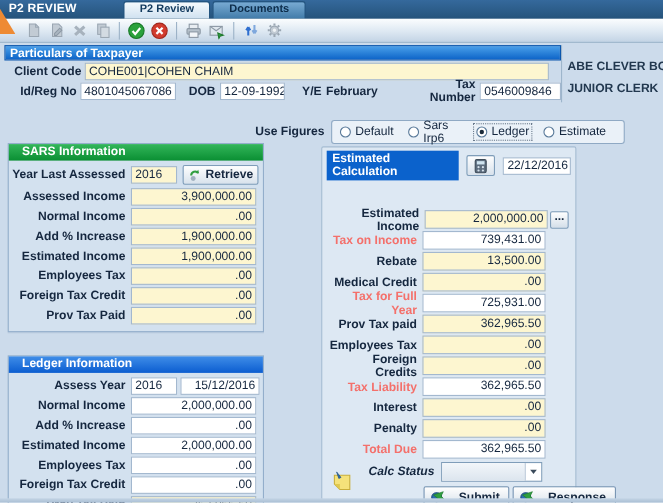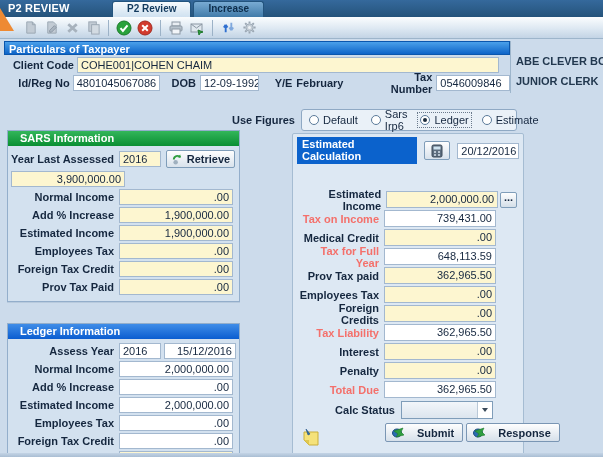--- a/index.html
+++ b/index.html
@@ -33,21 +33,21 @@
   .p-label { font-weight:bold; text-align:right; }
   .field { border:1px solid #a3b8cf; background:#fff; height:16px; line-height:14px; padding:0 3px; overflow:hidden; white-space:nowrap; }
   .field.yellow { background:#fdf6d0; }
   .field.num { text-align:right; }
   .p-divider { position:absolute; left:510px; top:41px; width:1px; height:52px; background:#9db5cb; }
   .userblock { position:absolute; left:516px; top:51px; font-weight:bold; color:#22384f; line-height:20px; white-space:nowrap; }
 
   
   .use-figures { position:absolute; left:232px; top:109px; display:flex; align-items:center; }
   .uf-label { font-weight:bold; margin-right:6px; }
-  .uf-box { width:216px; height:22px; border:1px solid #8fa9c4; border-radius:3px; background:#eaf1f8;
+  .uf-box { width:267px; height:22px; border:1px solid #8fa9c4; border-radius:3px; background:#eaf1f8;
     display:flex; align-items:center; padding:0 5px; }
   .radio-item { display:flex; align-items:center; margin-right:9px; padding:1px 2px; cursor:default; }
   .radio-item.checked { outline:1px dotted #6b7b8d; }
   .radio-circle { width:10px; height:10px; border:1px solid #5a7a9a; border-radius:50%; background:#fff;
     margin-right:4px; position:relative; flex:none; }
   .radio-item.checked .radio-circle::after { content:""; position:absolute; left:2px; top:2px; width:4px; height:4px;
     border-radius:50%; background:#1b2b3b; }
 
   
   .panel { position:absolute; left:7px; width:233px; background:#d3e1ef;
@@ -75,21 +75,21 @@
   .est-date { margin-left:7px; width:64px; text-align:center; }
   .est-rows { margin-top:27px; padding:0 6px; }
   .erow { display:flex; align-items:center; justify-content:flex-end; height:17px; margin-bottom:2px; }
   .elabel { text-align:right; font-weight:bold; padding-right:5px; }
   .elabel.red { color:#f4706b; }
   .efield { width:112px; flex:none; height:17px; line-height:15px; }
   .ellipsis-btn { width:19px; height:16px; margin-left:2px; line-height:9px; text-align:center; font-weight:bold;
     background:linear-gradient(180deg,#fefefe,#d4dfe9); border:1px solid #7f9db9; border-radius:2px; cursor:default; }
   .erow.pad-r { padding-right:21px; }
   .calcstatus-row { display:flex; align-items:center; justify-content:flex-end; margin-top:3px; padding-right:30px; }
-  .calcstatus-row .elabel { padding-right:6px; }
+  .calcstatus-row .elabel { padding-right:6px;font-style:italic; }
   .dropdown { width:92px; height:18px; background:#fff; border:1px solid #7f9db9; display:flex; align-items:center; }
   .dropdown .dd-val { flex:1; padding-left:3px; background:linear-gradient(180deg,#f2f6fa,#dce5ee); height:100%; }
   .dd-arrow { width:15px; height:100%; display:flex; align-items:center; justify-content:center; border-left:1px solid #b9c8d7; }
   .dd-arrow::after { content:""; width:0; height:0; border-left:3px solid transparent; border-right:3px solid transparent; border-top:4px solid #3a4a5a; }
   .buttons-row { display:flex; align-items:center; margin-top:4px; padding-left:92px; gap:3px; }
   .act-btn { height:19px; display:flex; align-items:center; gap:11px; padding:0 8px 0 5px;
     background:linear-gradient(180deg,#fefefe,#d6e0ea); border:1px solid #7a96b4; border-radius:2px;
     font-weight:bold; cursor:default; }
   .note-icon { position:absolute; left:9px; bottom:7px; }
 
@@ -99,21 +99,21 @@
 </style>
 </head>
 <body>
 
 <div id="app">
 
   <div class="titlebar">
     <span class="app-title">P2 REVIEW</span>
     <div class="tabs">
       <div class="tab active">P2 Review</div>
-      <div class="tab inactive">Increase</div>
+      <div class="tab inactive">Documents</div>
     </div>
   </div>
 
   <div class="toolbar">
     <span class="tbtn">
       <svg width="15" height="15" viewBox="0 0 16 16">
           <path d="M4 2h6l3 3v9H4z" fill="#c2cbd4" stroke="#9aa6b2"></path>
           <path d="M10 2v3h3" fill="none" stroke="#9aa6b2"></path>
         </svg>
     </span>
@@ -240,20 +240,21 @@
         <span class="retrieve-btn">
           <svg width="13" height="13" viewBox="0 0 14 14">
               <path d="M3 7a4 4 0 017-2.5" fill="none" stroke="#2f9e3f" stroke-width="2"></path>
               <path d="M10 1.5l.5 3.5-3.5-.5z" fill="#2f9e3f"></path>
               <circle cx="5" cy="10" r="2.4" fill="#9fb0bf"></circle>
             </svg>
           <span>Retrieve</span>
         </span>
       </div>
       <div class="srow">
+          <span class="slabel">Assessed Income</span>
           <span class="field yellow num sfield">3,900,000.00</span>
         </div>
       <div class="srow">
           <span class="slabel">Normal Income</span>
           <span class="field yellow num sfield">.00</span>
         </div>
       <div class="srow">
           <span class="slabel">Add % Increase</span>
           <span class="field yellow num sfield">1,900,000.00</span>
         </div>
@@ -319,39 +320,43 @@
             <rect x="1" y="1" width="10" height="12" rx="1.5" fill="#5d6d7e" stroke="#3c4a58"></rect>
             <rect x="2.5" y="2.5" width="7" height="3" fill="#cfe3ef"></rect>
             <g fill="#d7e2ec">
               <circle cx="4" cy="8" r="1"></circle>
               <circle cx="8" cy="8" r="1"></circle>
               <circle cx="4" cy="11" r="1"></circle>
               <circle cx="8" cy="11" r="1"></circle>
             </g>
           </svg>
       </span>
-      <span class="field est-date">20/12/2016</span>
+      <span class="field est-date">22/12/2016</span>
     </div>
     <div class="est-rows">
       <div class="erow">
           <span class="elabel">Estimated Income</span>
           <span class="field yellow num efield">2,000,000.00</span>
           <span class="ellipsis-btn">...</span>
         </div>
       <div class="erow pad-r">
           <span class="elabel red">Tax on Income</span>
           <span class="field num efield">739,431.00</span>
         </div>
       <div class="erow pad-r">
+          <span class="elabel">Rebate</span>
+          <span class="field yellow num efield">13,500.00</span>
+        </div>
+      <div class="erow pad-r">
           <span class="elabel">Medical Credit</span>
           <span class="field yellow num efield">.00</span>
         </div>
       <div class="erow pad-r">
           <span class="elabel red">Tax for Full Year</span>
-          <span class="field num efield">648,113.59</span>
+          <span class="field num efield">725,931.00</span>
         </div>
       <div class="erow pad-r">
           <span class="elabel">Prov Tax paid</span>
           <span class="field yellow num efield">362,965.50</span>
         </div>
       <div class="erow pad-r">
           <span class="elabel">Employees Tax</span>
           <span class="field yellow num efield">.00</span>
         </div>
       <div class="erow pad-r">

